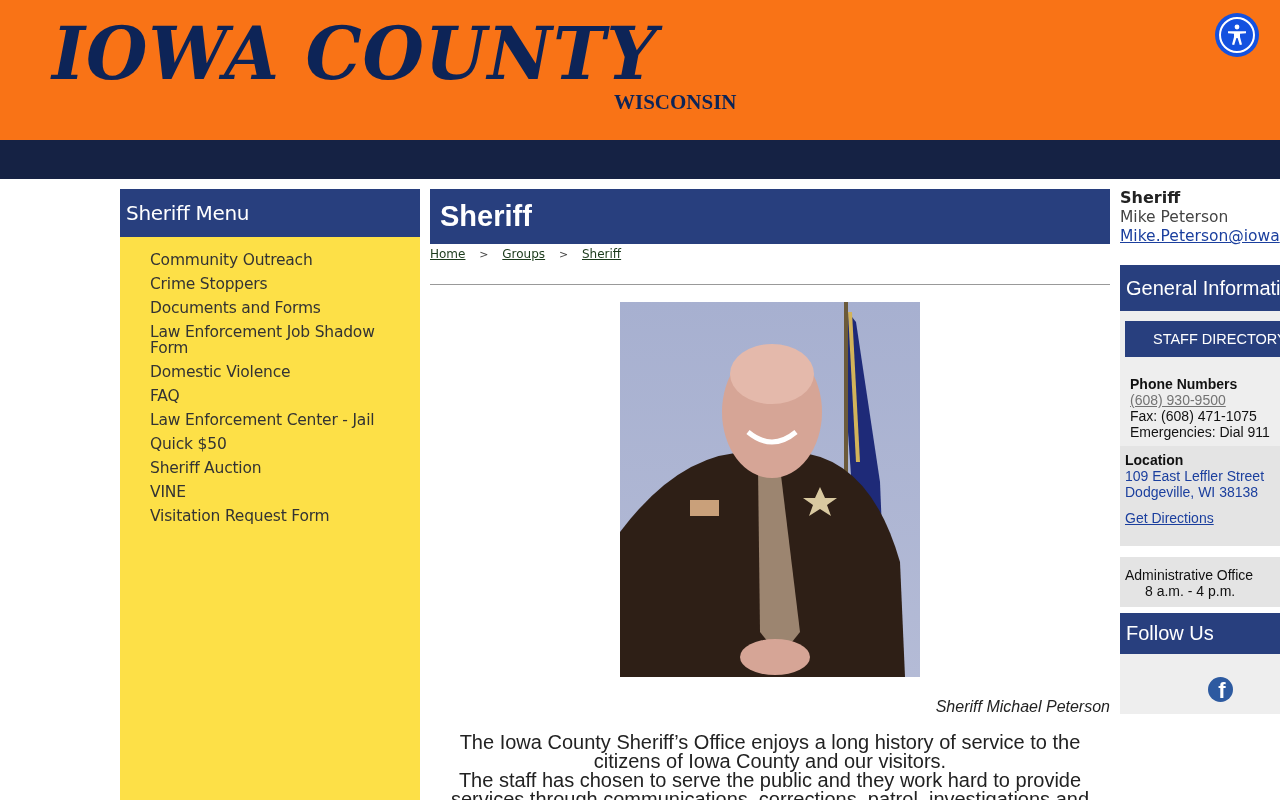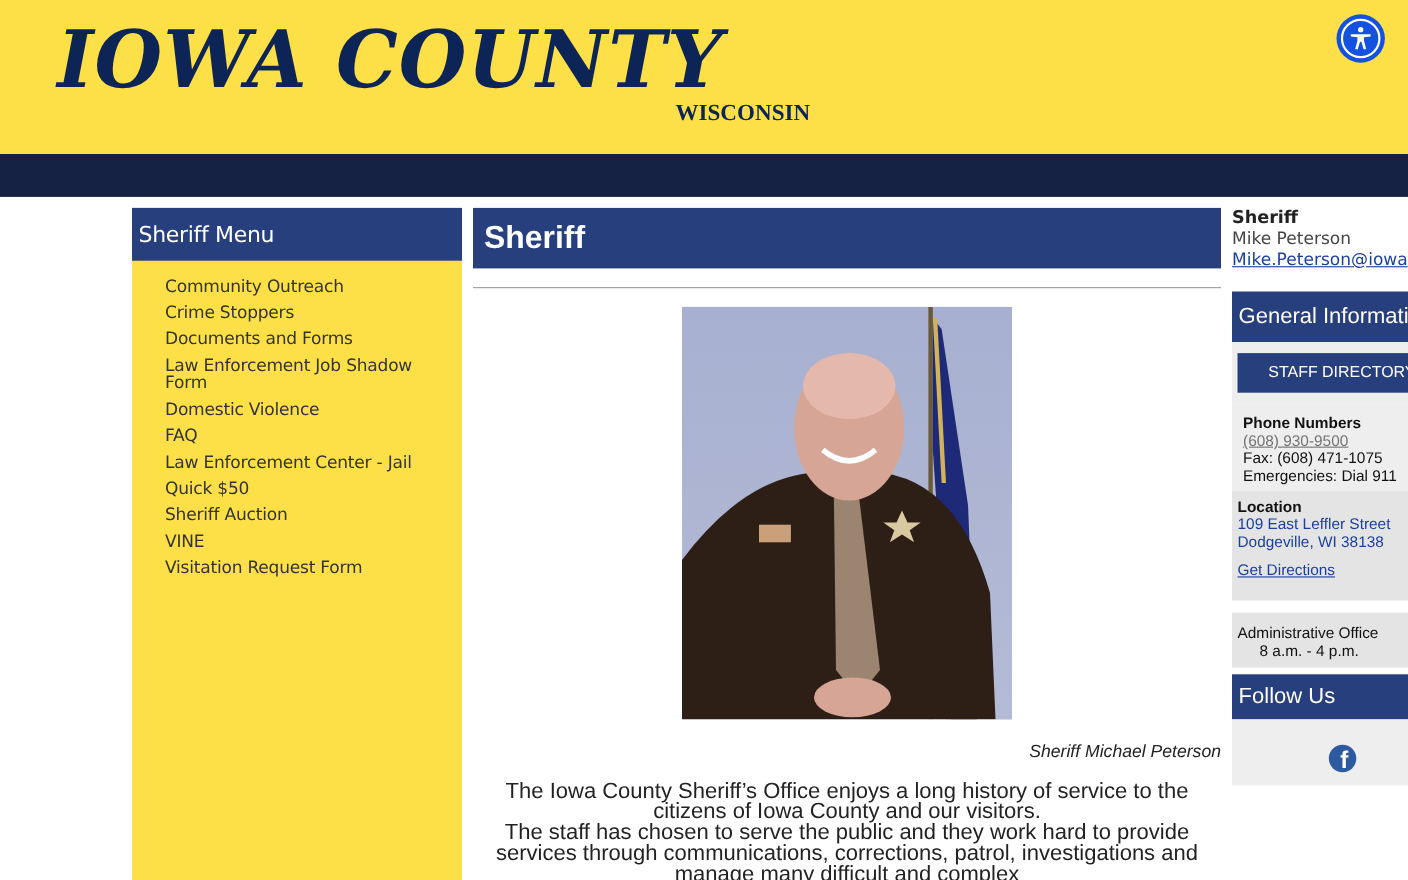--- a/index.html
+++ b/index.html
@@ -1,20 +1,20 @@
 <!DOCTYPE html>
 <html><head>
 <meta charset="utf-8">
 <style>
   * { box-sizing: border-box; margin: 0; padding: 0; }
   html, body { width: 1280px; height: 800px; overflow: hidden; background: #ffffff; }
   body { font-family: "Liberation Sans", sans-serif; color: #222; position: relative; }
 
   
-  .site-header { position: absolute; left: 0; top: 0; width: 1280px; height: 140px; background: #fde047; }
+  .site-header { position: absolute; left: 0; top: 0; width: 1280px; height: 140px; background: #f97316; }
   .logo { position: absolute; left: 52px; top: 14px; color: #0d2457; text-decoration: none; }
   .logo-main { font-family: "DejaVu Serif", "Liberation Serif", serif; font-style: italic; font-weight: bold;
                font-size: 72px; letter-spacing: 1px; line-height: 80px; display: block; transform: scaleX(0.98); transform-origin: left; }
   .logo-sub { position: absolute; left: 562px; top: 76px; font-family: "Liberation Serif", serif; font-weight: bold;
               font-size: 21px; letter-spacing: 0px; color: #0d2457; }
   .a11y-btn { position: absolute; left: 1215px; top: 13px; width: 44px; height: 44px; border-radius: 50%;
               background: #1351e0; display: flex; align-items: center; justify-content: center; cursor: pointer; }
   .a11y-btn .ring { width: 36px; height: 36px; border-radius: 50%; border: 2px solid #fff; display: flex; align-items: center; justify-content: center; }
 
   .nav-bar { position: absolute; left: 0; top: 140px; width: 1280px; height: 39px; background: #152244; }
@@ -92,20 +92,27 @@
     <li>Law Enforcement Center - Jail</li>
     <li>Quick $50</li>
     <li>Sheriff Auction</li>
     <li>VINE</li>
     <li>Visitation Request Form</li>
   </ul>
 </aside>
 
 <main class="main">
   <h1 class="page-title">Sheriff</h1>
+  <div class="breadcrumb">
+    <a>Home</a>
+    <span class="sep">&gt;</span>
+    <a>Groups</a>
+    <span class="sep">&gt;</span>
+    <a>Sheriff</a>
+  </div>
   <hr class="divider">
   <div class="photo" title="Sheriff Michael Peterson portrait">
     <svg width="300" height="375" viewBox="0 0 300 375">
       <defs>
         <linearGradient id="bg" x1="0" y1="0" x2="0" y2="1">
           <stop offset="0" stop-color="#a7b0d0"></stop>
             <stop offset="1" stop-color="#b4bbd6"></stop>
         </linearGradient>
       </defs>
       <rect width="300" height="375" fill="url(#bg)"></rect>

